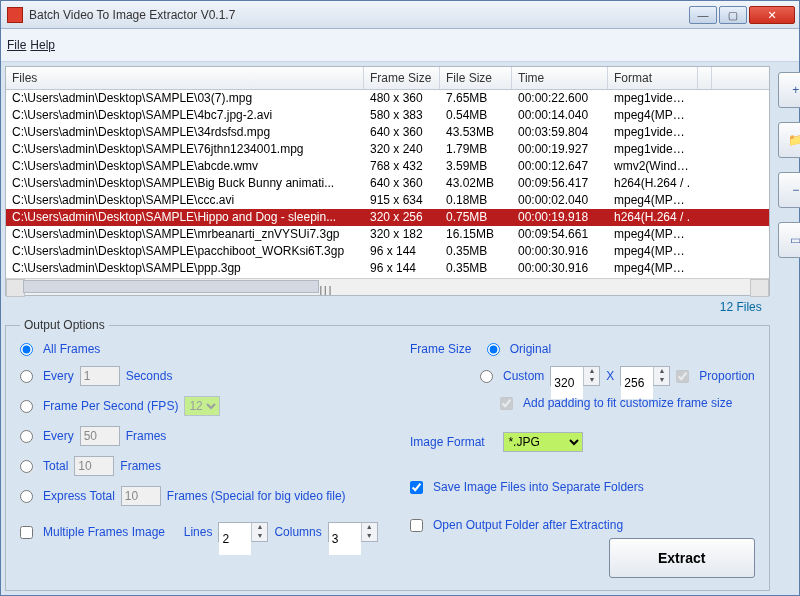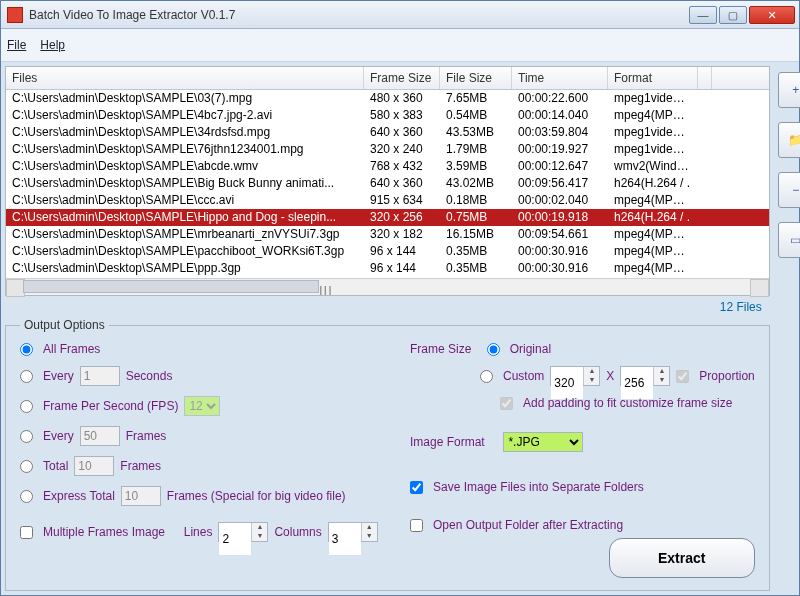--- a/index.html
+++ b/index.html
@@ -4,21 +4,21 @@
 <style>
   * { box-sizing: border-box; font-family: "Segoe UI", Tahoma, sans-serif; font-size: 12px; }
   body { margin: 0; background: #d8e4f0; width: 800px; height: 596px; overflow: hidden; }
   .window { width: 800px; height: 596px; border: 1px solid #5a7ca8; display: flex; flex-direction: column; }
   .titlebar { height: 28px; background: linear-gradient(#f0f4fa,#d8e2ee); display: flex; align-items: center; border-bottom: 1px solid #a0b4d0; }
   .titlebar-icon { width: 16px; height: 16px; background: #e04030; margin: 0 6px; border:1px solid #a02010; }
   .title-text { flex: 1; color: #333; }
   .win-btns { display: flex; gap: 2px; padding-right: 4px; }
   .win-btn { width: 28px; height: 18px; border: 1px solid #6a88b0; background: linear-gradient(#e8f0fa,#c4d4e8); text-align: center; line-height: 16px; font-size: 11px; color:#444; border-radius:2px; }
   .win-close { width: 46px; background: linear-gradient(#e86050,#d03020); color:#fff; border-color:#a02010; }
-  .menubar { height: 22px; background: #eef4fa; display: flex; align-items: center; padding: 16px 6px; border-bottom:1px solid #c8d4e4; gap: 14px; }
+  .menubar { height: 22px; background: #eef4fa; display: flex; align-items: center; padding: 16px 6px; border-bottom:1px solid #c8d4e4; gap: 4px; }
   .menu-item { text-decoration: underline; color: #223; }
   .client { flex: 1; display: flex; padding: 4px; gap: 8px; }
   .main-col { flex: 1; display: flex; flex-direction: column; }
   .btn-col { width: 38px; display: flex; flex-direction: column; gap: 14px; padding-top: 6px; }
   .tool-btn { width: 36px; height: 36px; border: 1px solid #8899aa; background: linear-gradient(#fdfdfd,#e0e6ef); border-radius: 3px; display:flex; align-items:center; justify-content:center; font-size:18px; color:#3a5c9c; }
   .table-panel { border: 1px solid #b0b8c4; background: #fff; display: flex; flex-direction: column; height: 230px; }
   .thead { display: flex; background: linear-gradient(#fdfdfd,#ebeef3); border-bottom: 1px solid #c0c8d4; }
   .th { padding: 4px 6px; border-right: 1px solid #d0d6e0; color:#333; overflow:hidden; white-space:nowrap; text-overflow:ellipsis; }
   .tbody { flex:1; overflow-y:auto; overflow-x:hidden; }
   .tr { display:flex; height:17px; }
@@ -37,22 +37,22 @@
   .opts-left, .opts-right { display:flex; flex-direction:column; gap:10px; }
   .opts-left { width: 360px; }
   .row { display:flex; align-items:center; gap:6px; white-space:nowrap; }
   input[type=text].num { width:40px; height:20px; border:1px solid #aab3c0; padding:0 3px; background:#fff; }
   input[type=text].num[disabled]{ background:#f0f0f0; color:#888; }
   .spin { width:50px; height:20px; border:1px solid #aab3c0; display:inline-flex; }
   .spin input { width:32px; border:0; padding:16px 3px; outline:0; }
   .spin .arrows { width:16px; display:flex; flex-direction:column; border-left:1px solid #c0c6d0; }
   .spin .arrows span { flex:1; font-size:7px; text-align:center; line-height:8px; background:#f0f2f6; color:#555; }
   select.combo { height:20px; border:1px solid #aab3c0; background:#bef264; }
-  .extract-btn { position:absolute; right:14px; bottom:12px; width:146px; height:40px; border:1px solid #7a8aa0; background:linear-gradient(#fdfdfd,#e4e9f0); border-radius:13px; font-weight:bold; font-size:14px; }
-  label.lbl { color:#701a75; }
+  .extract-btn { position:absolute; right:14px; bottom:12px; width:146px; height:40px; border:1px solid #7a8aa0; background:linear-gradient(#fdfdfd,#e4e9f0); border-radius:3px; font-weight:bold; font-size:14px; }
+  label.lbl { color:#1d4ed8; }
   input[type=radio],input[type=checkbox]{ margin:0 4px 0 0; vertical-align:middle; }
   .muted { color:#888; }
 </style>
 </head>
 <body>
 
 <div class="window">
   <div class="titlebar">
     <div class="titlebar-icon"></div>
     <div class="title-text">Batch Video To Image Extractor V0.1.7</div>

